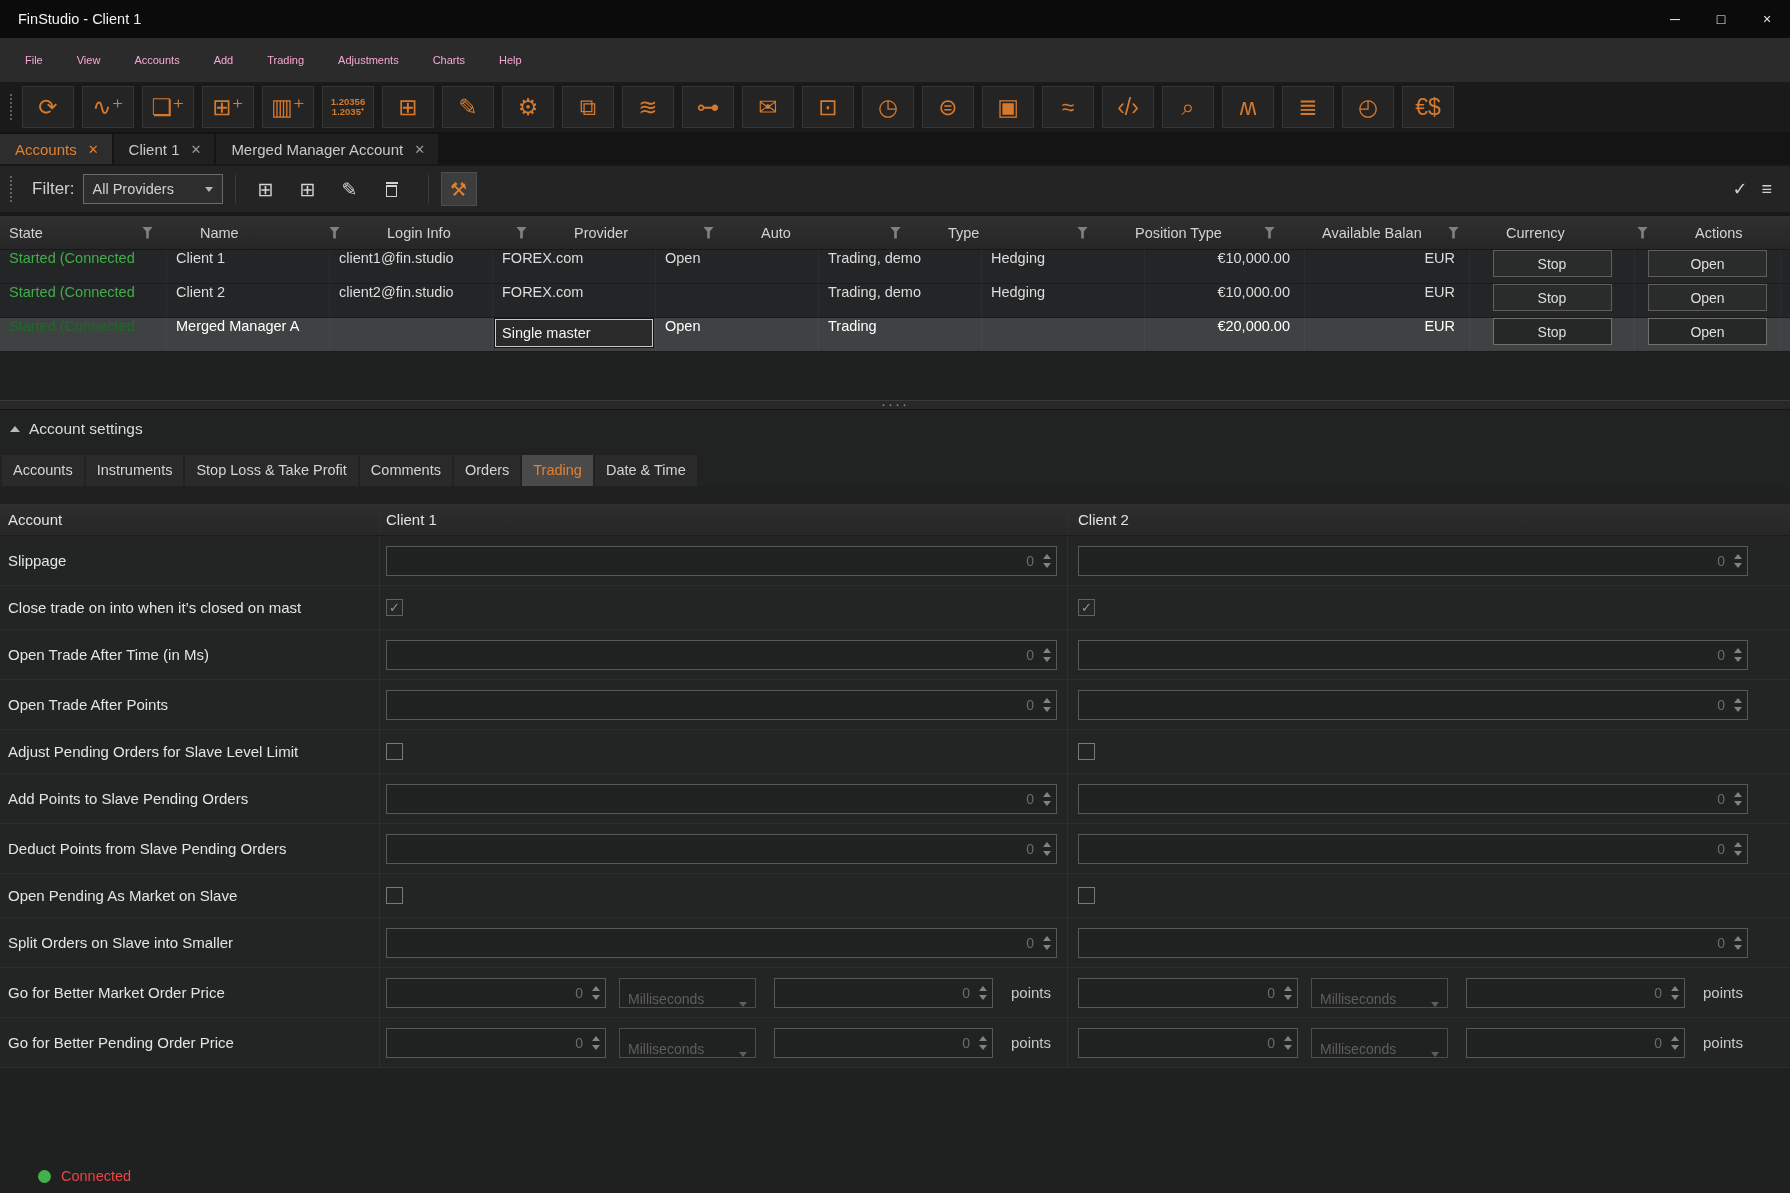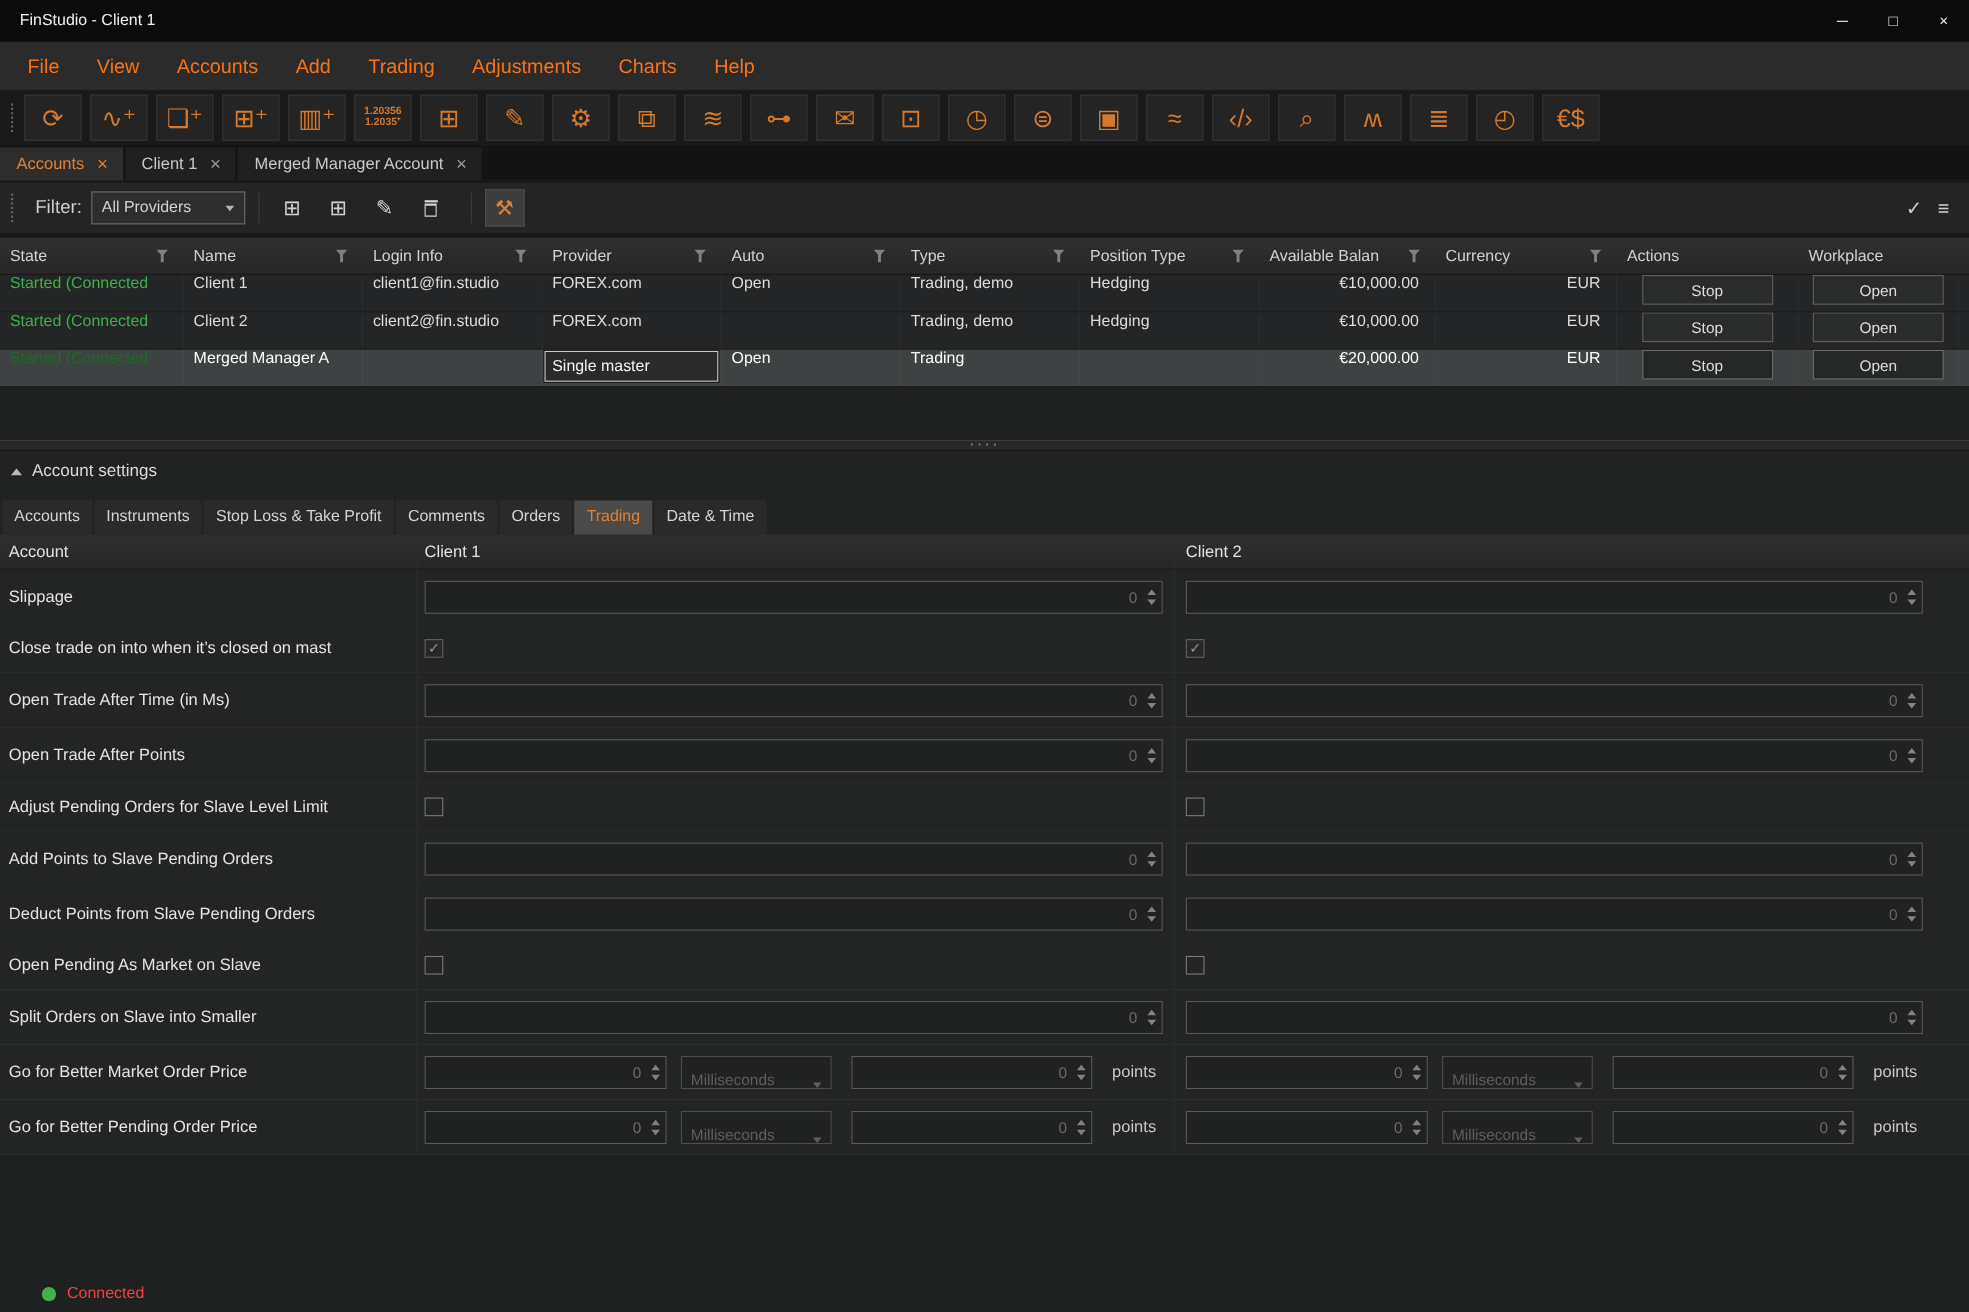--- a/index.html
+++ b/index.html
@@ -7,21 +7,21 @@
   body { background:#1f2020; font-family:"Liberation Sans",sans-serif; color:#d6d6d6; font-size:14px; position:relative; }
 
   
   .titlebar { height:38px; background:#0b0b0b; display:flex; align-items:center; }
   .title-text { padding-left:18px; font-size:14.5px; color:#f2f2f2; }
   .win-controls { margin-left:auto; display:flex; height:100%; }
   .win-btn { width:46px; height:100%; display:flex; align-items:center; justify-content:center; color:#eaeaea; font-size:14px; background:transparent; border:none; }
 
   
   .menubar { height:44px; background:#2b2b2b; display:flex; align-items:center; padding-left:8px; }
-  .menu-item { padding:7px 17px; color:#f97316; font-size:18px; cursor:default; }
+  .menu-item { padding:7px 17px; color:#f9a8d4; font-size:11px; cursor:default; }
 
   
   .toolbar { height:50px; background:#1a1a1a; display:flex; align-items:center; padding-left:6px; }
   .grip { border-left:2px dotted #606060; height:26px; margin:0 10px 0 4px; }
   .tool-btn { width:52px; height:42px; margin-right:8px; background:#242424; border:1px solid #363636; color:#d7792c; font-size:23px; display:flex; align-items:center; justify-content:center; padding:0; flex:0 0 auto; }
   .tool-btn.two-line { font-size:9.5px; line-height:10px; font-weight:bold; white-space:pre; }
 
   
   .tabrow { height:32px; background:#141414; display:flex; align-items:flex-end; }
   .tab { height:30px; display:flex; align-items:center; gap:11px; padding:0 13px 0 15px; background:#202020; color:#c9c9c9; font-size:15px; margin-right:2px; }
@@ -37,21 +37,21 @@
   .vsep { width:1px; height:28px; background:#3c3c3c; margin:0 12px; }
   .fbtn { width:36px; height:34px; background:transparent; border:1px solid transparent; color:#d2d2d2; font-size:19px; display:flex; align-items:center; justify-content:center; margin-right:6px; }
   .fbtn.active { background:#3d3d3d; border-color:#4d4d4d; color:#e2802f; }
   .filter-right { margin-left:auto; display:flex; align-items:center; gap:14px; padding-right:18px; }
   .rbtn { background:none; border:none; color:#cfcfcf; font-size:18px; }
   .trash { display:flex; flex-direction:column; align-items:center; }
   .trash-lid { width:12px; height:2px; background:#d2d2d2; margin-bottom:1px; }
   .trash-body { width:11px; height:12px; border:1px solid #d2d2d2; border-top-width:2px; }
 
   
-  .grid-header { height:38px; background:linear-gradient(#303030,#262626); display:flex; border-top:4px solid #191919; border-bottom:1px solid #181818; }
+  .grid-header { height:38px; background:linear-gradient(#303030,#262626); display:flex; border-top:4px solid #191919; border-bottom:1px solid #181818;gap:24px; }
   .gh-cell { display:flex; align-items:center; padding-left:9px; color:#d2d2d2; font-size:14.5px; position:relative; flex:0 0 auto; }
   .funnel { position:absolute; right:14px; width:11px; height:12px; background:#979797; opacity:.8; clip-path:polygon(0 0,100% 0,62% 42%,62% 100%,38% 100%,38% 42%); }
   .grid-row { height:34px; display:flex; background:#242526; border-bottom:1px solid #1c1c1d; color:#dcdcdc; font-size:14.5px; }
   .grid-row.selected { background:#3f4242; color:#ffffff; }
   .cell { display:flex; align-items:flex-start; padding:0 9px; overflow:hidden; white-space:nowrap; border-right:1px solid rgba(255,255,255,0.035); flex:0 0 auto; }
   .cell.right { justify-content:flex-end; padding-right:14px; }
   .cell.center { justify-content:center; padding:0; }
   .state-text { color:#3fae49; }
   .selected .state-text { color:#1d6b27; }
   .row-btn { width:119px; height:27px; background:#2a2b2b; border:1px solid #5e5e5e; color:#dedede; font-size:14px; }
@@ -64,21 +64,21 @@
 
   
   .section-header { height:38px; display:flex; align-items:center; padding-left:10px; gap:9px; background:#212222; }
   .collapse-arrow { width:0; height:0; border-left:5px solid transparent; border-right:5px solid transparent; border-bottom:6px solid #b9b9b9; }
   .section-title { color:#dadada; font-size:15.5px; }
   .subtabs { height:38px; background:#212222; display:flex; gap:2px; align-items:flex-end; padding-left:2px; }
   .subtab { padding:7px 11px 8px; background:#2a2a2a; color:#d4d4d4; font-size:14.5px; }
   .subtab.active { background:#4a4a4a; color:#e2802f; }
 
   .settings-grid { background:#232424; }
-  .sg-header { height:32px; display:flex; background:linear-gradient(#2e2e2e,#272727); border-bottom:1px solid #1c1c1c; color:#e2e2e2; font-size:15px; }
+  .sg-header { height:32px; display:flex; background:linear-gradient(#2e2e2e,#272727); border-bottom:1px solid #1c1c1c; color:#e2e2e2; font-size:15px;margin-top:18px; }
   .sg-col-label { width:380px; flex:0 0 auto; border-right:1px solid #2e2f2f; display:flex; align-items:center; padding-left:8px; height:100%; overflow:hidden; white-space:nowrap; }
   .sg-col-c1 { width:688px; flex:0 0 auto; border-right:1px solid #2e2f2f; display:flex; align-items:center; height:100%; padding-left:6px; }
   .sg-col-c2 { width:722px; flex:0 0 auto; display:flex; align-items:center; height:100%; padding-left:10px; }
   .sg-row { display:flex; border-bottom:1px solid #2c2d2d; background:#232424; }
   .sg-row.h50 { height:50px; } .sg-row.h44 { height:44px; }
   .sg-label { color:#e4e4e4; font-size:15px; }
 
   .spin { height:30px; background:#202121; border:1px solid #585858; position:relative; flex:0 0 auto; }
   .spin-val { position:absolute; right:22px; top:50%; transform:translateY(-50%); color:#6a6a6a; font-size:14px; }
   .spin-btns { position:absolute; right:5px; top:0; bottom:0; display:flex; flex-direction:column; justify-content:center; gap:4px; }

